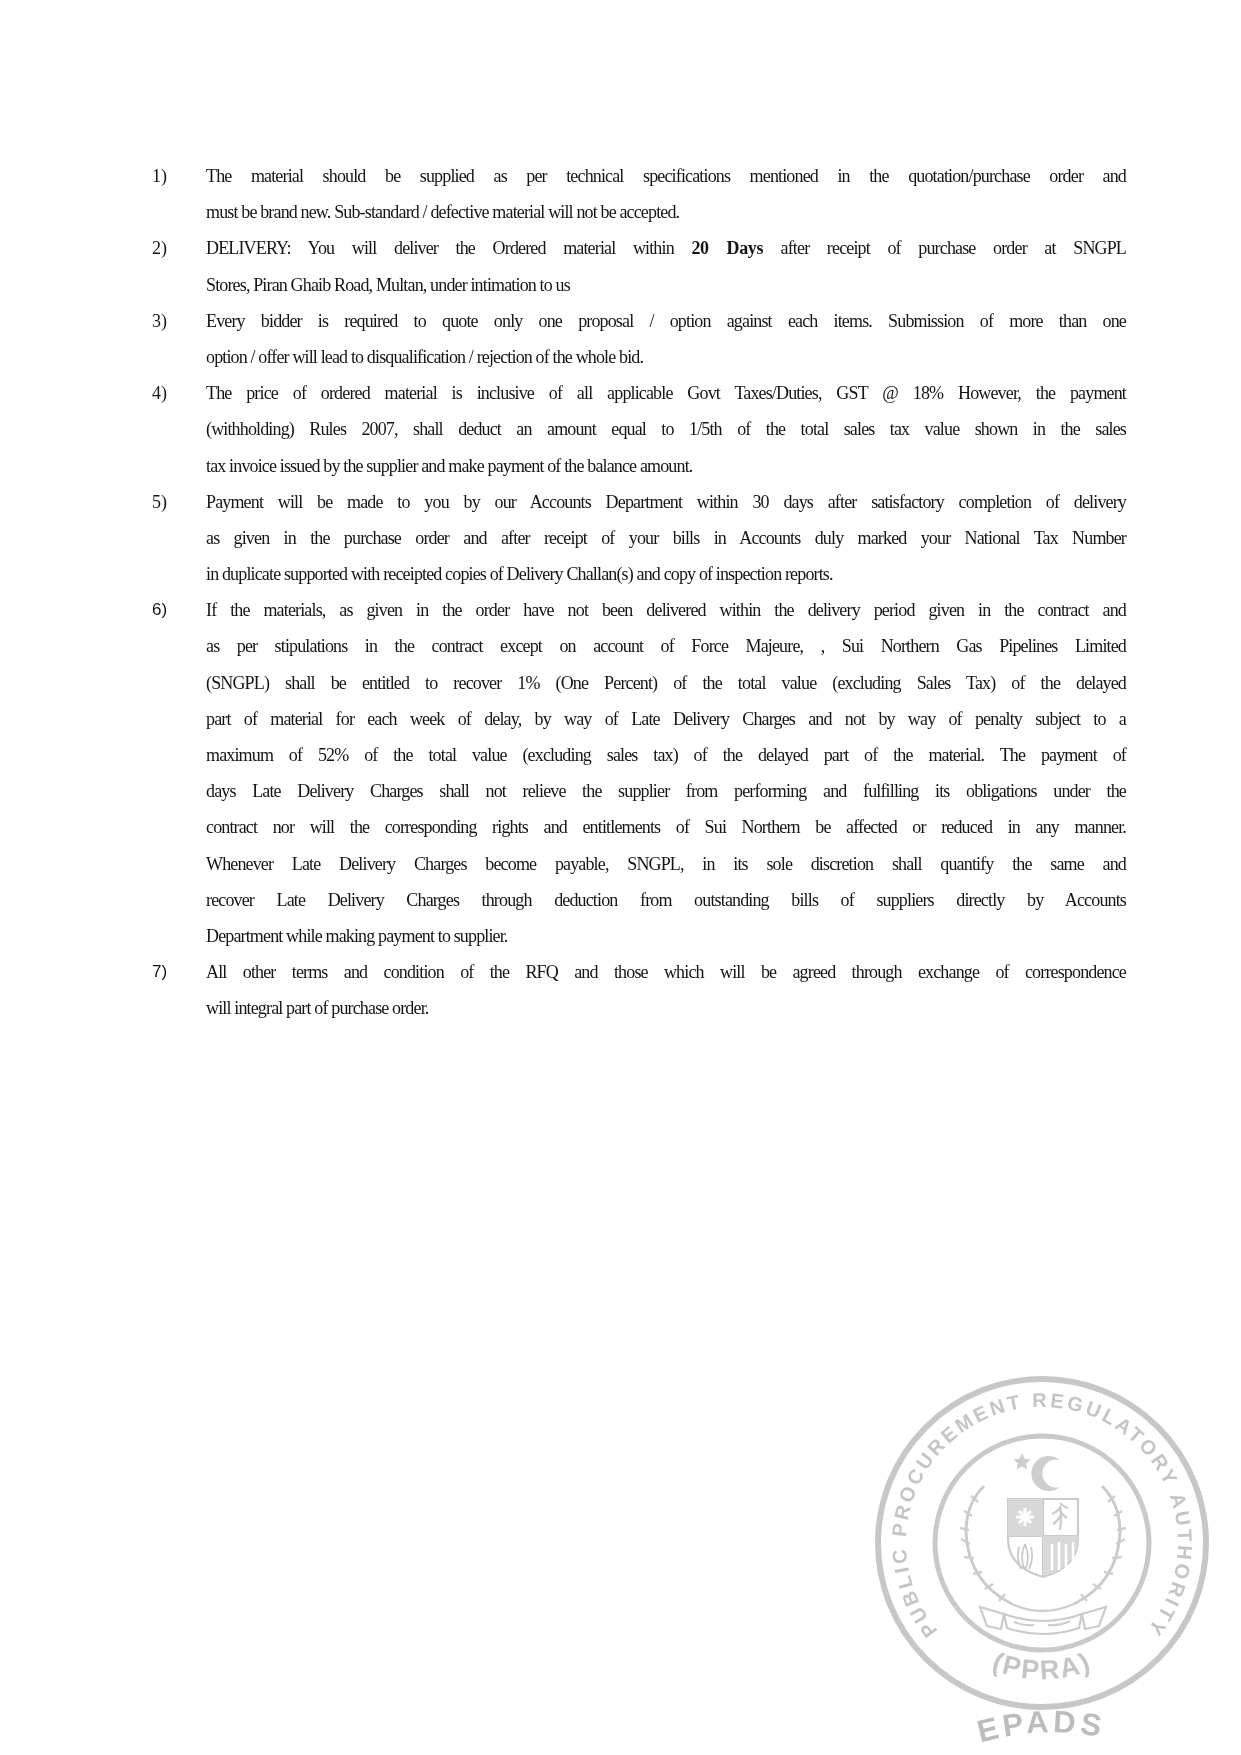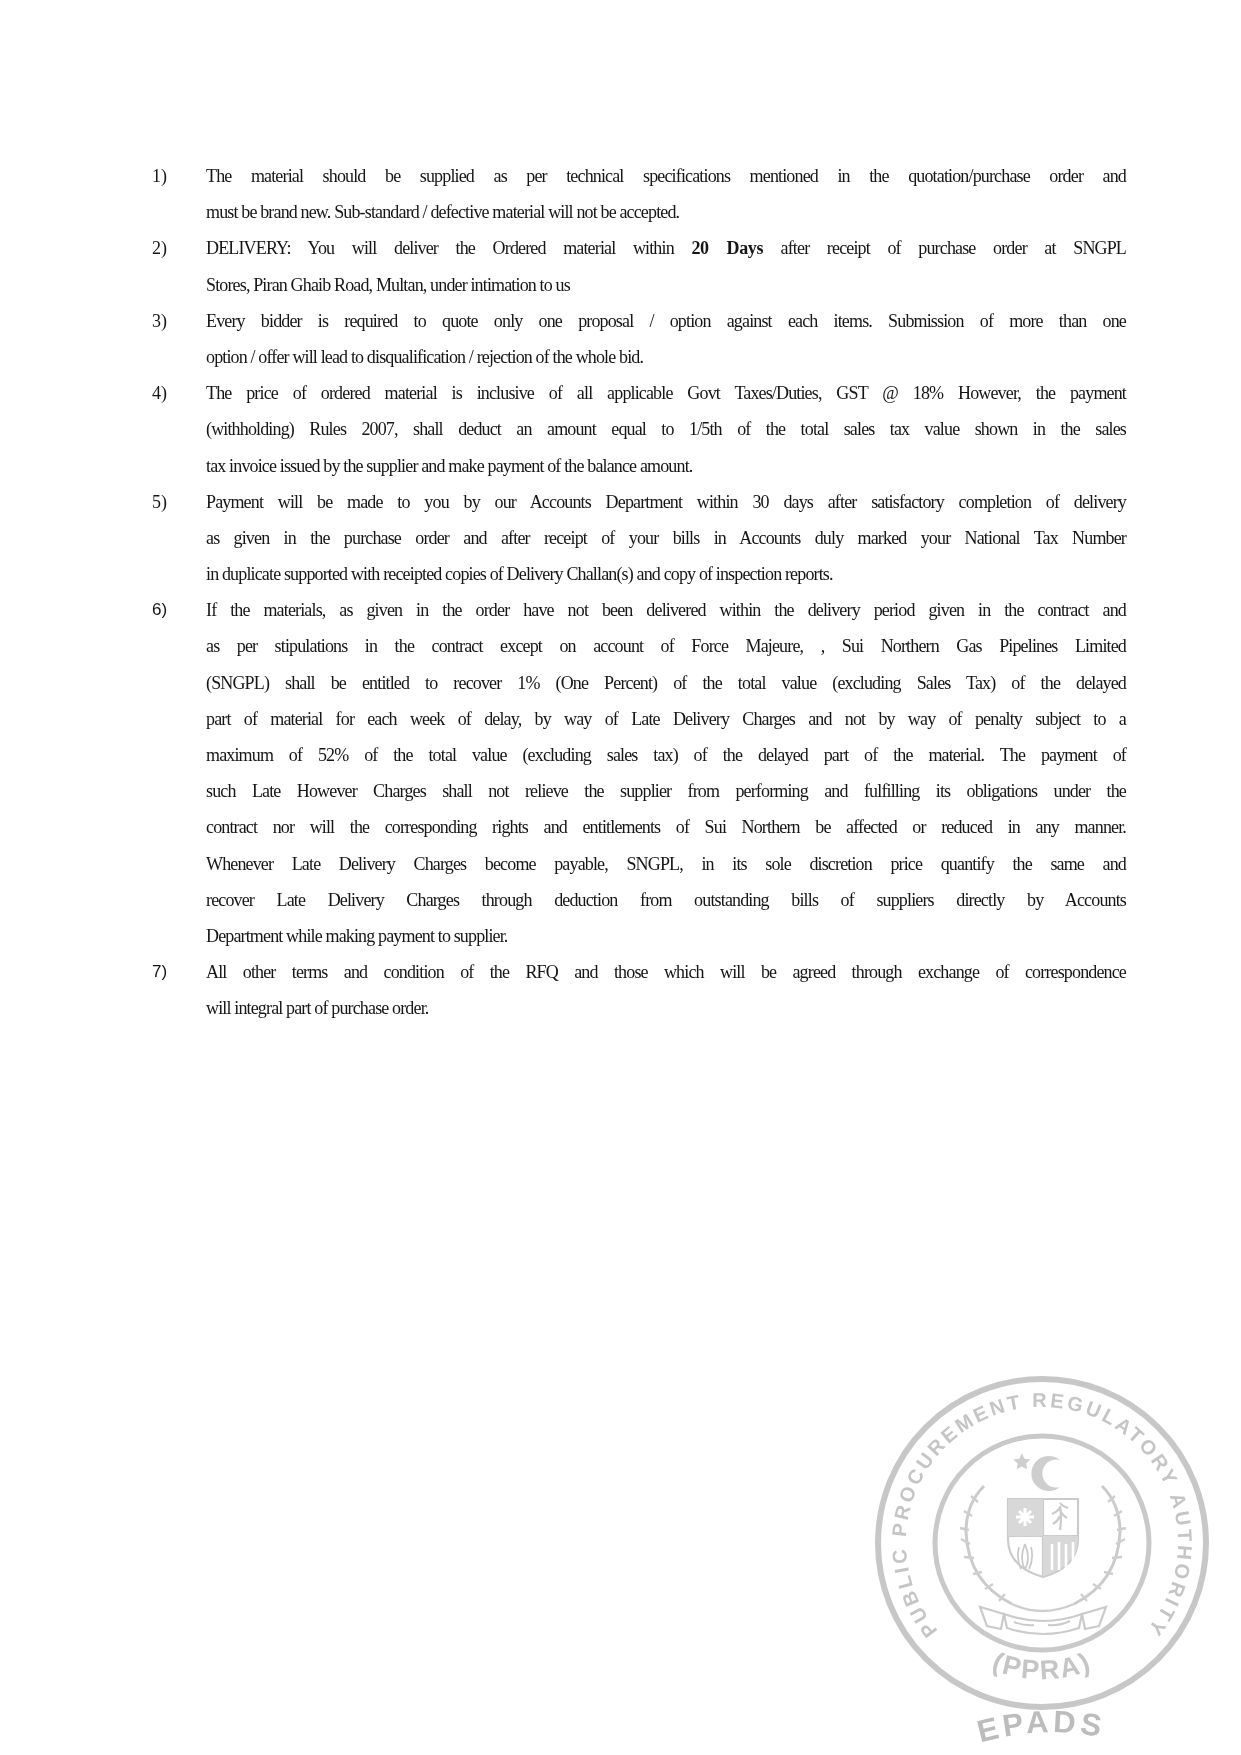--- a/index.html
+++ b/index.html
@@ -64,23 +64,23 @@
         <div class="tline"><span>as given in the purchase order and after receipt of your bills in Accounts duly marked your National Tax Number</span></div>
         <div class="tline lastline"><span>in duplicate supported with receipted copies of Delivery Challan(s) and copy of inspection reports.</span></div>
       </li>
       <li class="term-item">
         <span class="term-num sans">6)</span>
         <div class="tline"><span>If the materials, as given in the order have not been delivered within the delivery period given in the contract and</span></div>
         <div class="tline"><span>as per stipulations in the contract except on account of Force Majeure, , Sui Northern Gas Pipelines Limited</span></div>
         <div class="tline"><span>(SNGPL) shall be entitled to recover 1% (One Percent) of the total value (excluding Sales Tax) of the delayed</span></div>
         <div class="tline"><span>part of material for each week of delay, by way of Late Delivery Charges and not by way of penalty subject to a</span></div>
         <div class="tline"><span>maximum of 52% of the total value (excluding sales tax) of the delayed part of the material. The payment of</span></div>
-        <div class="tline"><span>such Late However Charges shall not relieve the supplier from performing and fulfilling its obligations under the</span></div>
+        <div class="tline"><span>days Late Delivery Charges shall not relieve the supplier from performing and fulfilling its obligations under the</span></div>
         <div class="tline"><span>contract nor will the corresponding rights and entitlements of Sui Northern be affected or reduced in any manner.</span></div>
-        <div class="tline"><span>Whenever Late Delivery Charges become payable, SNGPL, in its sole discretion price quantify the same and</span></div>
+        <div class="tline"><span>Whenever Late Delivery Charges become payable, SNGPL, in its sole discretion shall quantify the same and</span></div>
         <div class="tline"><span>recover Late Delivery Charges through deduction from outstanding bills of suppliers directly by Accounts</span></div>
         <div class="tline lastline"><span>Department while making payment to supplier.</span></div>
       </li>
       <li class="term-item">
         <span class="term-num sans">7)</span>
         <div class="tline"><span>All other terms and condition of the RFQ and those which will be agreed through exchange of correspondence</span></div>
         <div class="tline lastline"><span>will integral part of purchase order.</span></div>
       </li>
     </ol>
 

